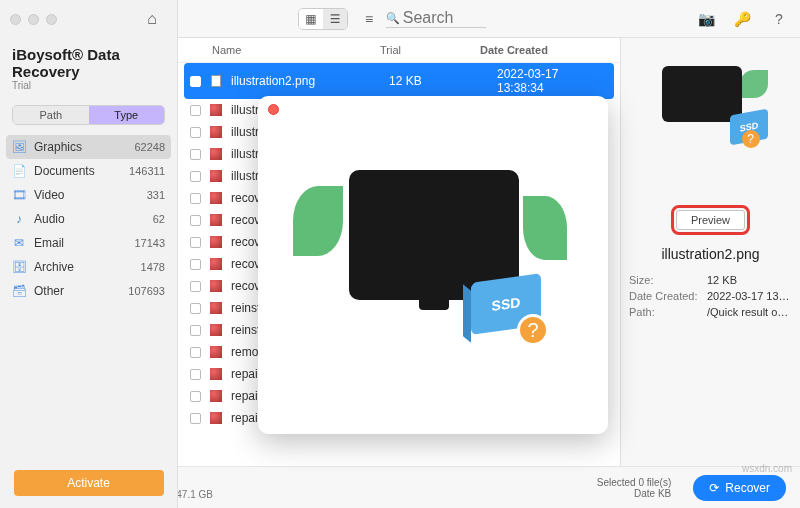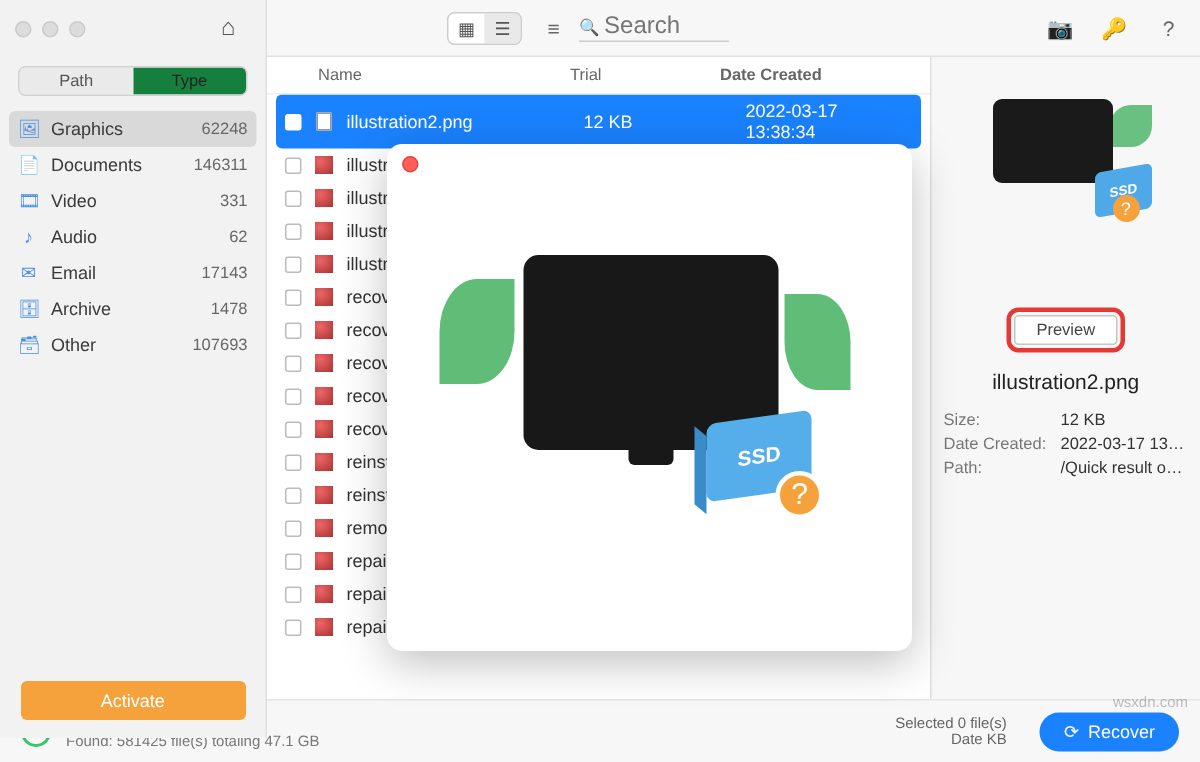--- a/index.html
+++ b/index.html
@@ -25,21 +25,21 @@
 
 .main { flex: 1; display: flex; min-height: 0; }
 
 
 .sidebar { width: 178px; background: #f2f2f2; border-right: 1px solid #e0e0e0; display: flex; flex-direction: column; }
 .brand { padding: 8px 12px; }
 .brand-title { font-size: 15px; font-weight: 600; color: #222; }
 .brand-sub { font-size: 10px; color: #888; }
 .seg-tabs { display: flex; margin: 6px 12px; border: 1px solid #d0d0d0; border-radius: 5px; overflow: hidden; }
 .seg-tab { flex: 1; font-size: 11px; text-align: center; padding: 3px 0; background: #eaeaea; color: #555; }
-.seg-tab.active { background: #15803d; color: #222; }
+.seg-tab.active { background: #c4b5fd; color: #222; }
 .cat-list { padding: 4px 0; }
 .cat { display: flex; align-items: center; padding: 5px 12px; font-size: 12px; color: #3a3a3a; gap: 8px; }
 .cat.sel { background: #d9d9d9; border-radius: 4px; margin: 0 6px; padding: 5px 6px; }
 .cat .ico { width: 14px; text-align: center; font-size: 12px; }
 .cat .cnt { margin-left: auto; color: #666; font-variant-numeric: tabular-nums; font-size: 11px; }
 .activate-btn { margin: auto 12px 12px 12px; background: #f6a23c; color: #fff; border: none; border-radius: 4px; padding: 6px 0; font-size: 12px; }
 
 
 .filepane { flex: 1; display: flex; flex-direction: column; background: #fff; min-width: 0; }
 .cols { display: flex; font-size: 11px; color: #666; padding: 6px 12px; border-bottom: 1px solid #eee; }
@@ -93,21 +93,21 @@
 .pop-img .mon .apple { font-size:42px; color:#f2f2f2;}
 .pop-img .mon::after { content:''; position:absolute; bottom:-10px; left:70px; width:30px; height:10px; background:#181818; border-radius:0 0 4px 4px;}
 .pop-img .ssd2 { position:absolute; right:18px; bottom:32px; width:88px;height:74px; }
 .ssd2 .box { width:70px;height:52px;background:#55aee9;border-radius:6px;position:absolute;left:4px;top:4px;transform:skewY(-8deg);color:#fff;font-weight:700;font-size:14px;display:flex;align-items:center;justify-content:center;}
 .ssd2 .box::before{content:'';position:absolute;left:-8px;top:4px;width:8px;height:52px;background:#3a8cc8;transform:skewY(44deg);}
 .ssd2 .q { position:absolute;right:6px;bottom:2px;width:32px;height:32px;border-radius:50%;background:#f6a23c;color:#fff;font-size:20px;display:flex;align-items:center;justify-content:center;border:3px solid #fff;}
 
 
 .sb-top { position:absolute; left:0; top:0; width:178px; height:38px; background:#f2f2f2; border-right:1px solid #e0e0e0; display:flex;align-items:center;padding:0 10px;}
 .sb-top .home-ico{margin-left:auto;}
-.ft-left-mask{position:absolute;left:0;bottom:16px;width:178px;height:42px;background:#f2f2f2;border-right:1px solid #e0e0e0;display:flex;align-items:center;justify-content:center;}
+.ft-left-mask{position:absolute;left:0;bottom:0;width:178px;height:42px;background:#f2f2f2;border-right:1px solid #e0e0e0;display:flex;align-items:center;justify-content:center;}
 .ft-left-mask button{width:150px;}
 
 .c-graphics{color:#4a90e2;}
 </style>
 </head>
 <body>
 
 <div class="window">
 
   <div class="titlebar">
@@ -127,20 +127,24 @@
     </div>
     <div class="right-tools">
       <span class="tool-ico">📷</span>
       <span class="tool-ico">🔑</span>
       <span class="tool-ico">?</span>
     </div>
   </div>
 
   <div class="main">
     <div class="sidebar">
+      <div class="brand">
+        <div class="brand-title">iBoysoft® Data Recovery</div>
+        <div class="brand-sub">Trial</div>
+      </div>
       <div class="seg-tabs">
         <div class="seg-tab">Path</div>
         <div class="seg-tab active">Type</div>
       </div>
       <div class="cat-list" id="cat-list">
           <div class="cat sel">
             <span class="ico c-graphics">🖼</span>
             <span>Graphics</span>
             <span class="cnt">62248</span>
           </div>

